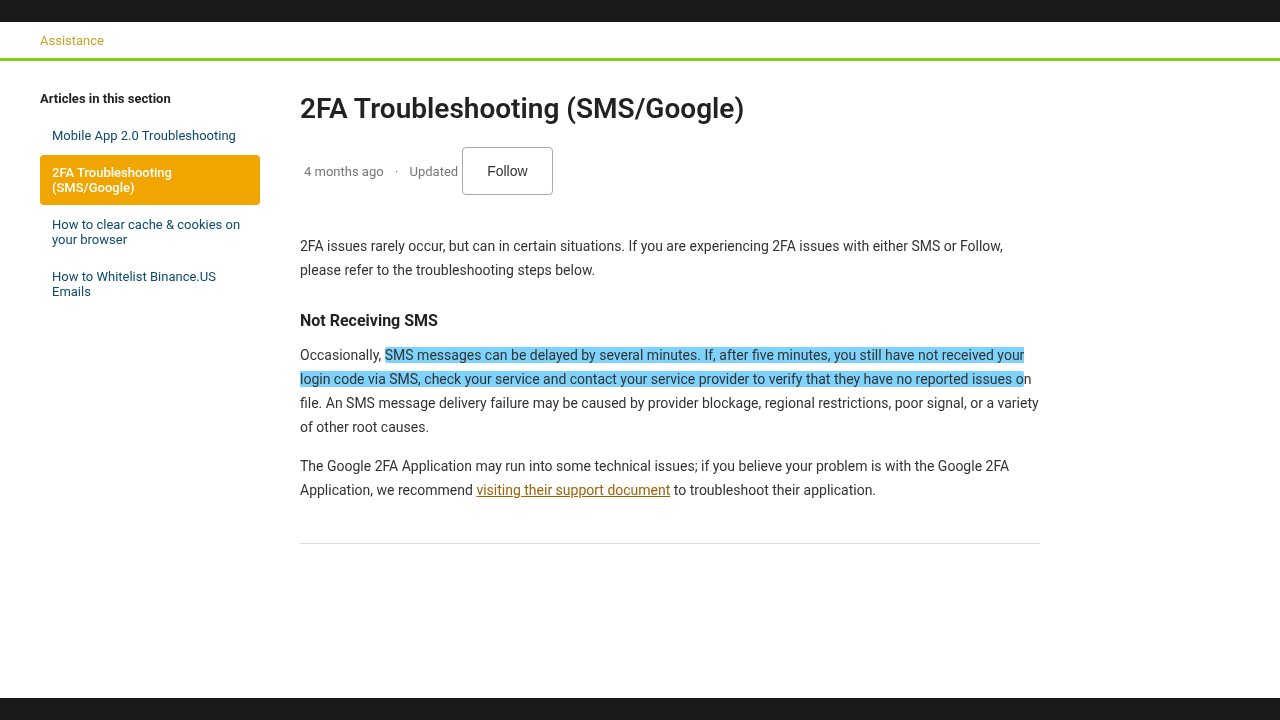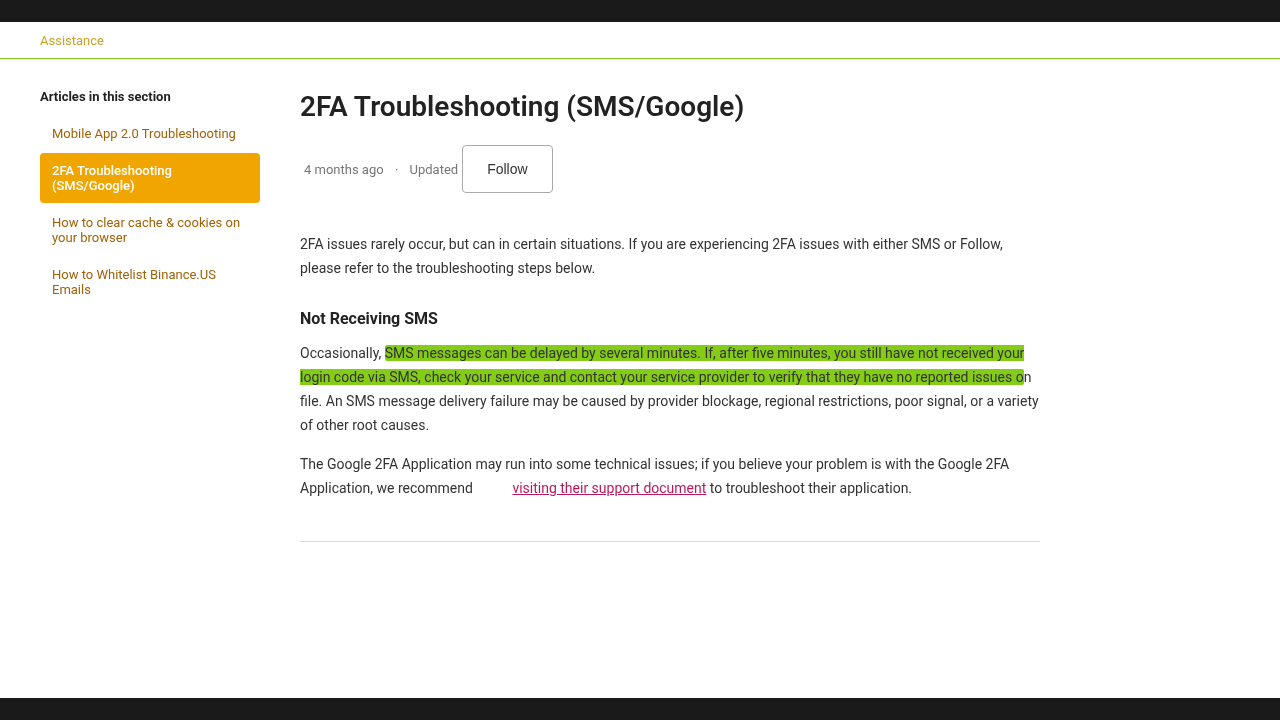--- a/index.html
+++ b/index.html
@@ -10,21 +10,21 @@
       font-size: 14px;
     }
     .top-bar {
       background: #1a1a1a;
       height: 22px;
       width: 100%;
     }
     .nav-bar {
       background: #fff;
       padding: 10px 40px;
-      border-bottom: 1px solid #84cc16;
+      border-bottom: 3px solid #84cc16;
     }
     .nav-bar a {
       color: #c9a227;
       text-decoration: none;
       font-size: 13px;
     }
     .layout {
       display: flex;
       max-width: 1280px;
       margin: 0 auto;
@@ -46,21 +46,21 @@
     }
     .sidebar-item {
       margin-bottom: 2px;
     }
     .sidebar-item a, .sidebar-item-active {
       display: block;
       padding: 10px 12px;
       border-radius: 4px;
       font-size: 13px;
       text-decoration: none;
-      color: #a16207;
+      color: #0c4a6e;
       cursor: pointer;
     }
     .sidebar-item-active {
       background: #f0a500;
       color: #fff;
       font-weight: 500;
     }
     .main-content {
       flex: 1;
       max-width: 740px;
@@ -104,27 +104,26 @@
       margin-bottom: 16px;
     }
     .article-body h2 {
       font-size: 16px;
       font-weight: 700;
       color: #222;
       margin-bottom: 10px;
       margin-top: 24px;
     }
     .highlighted-text {
-      background: #84cc16;
+      background: #7dd3fc;
       border-radius: 2px;
     }
     .link-gold {
-      color: #be185d;
+      color: #a16207;
       cursor: pointer;
-      margin-left: 36px;
     }
     .divider {
       border: none;
       border-top: 1px solid #ddd;
       margin-top: 40px;
     }
     .bottom-bar {
       background: #1a1a1a;
       height: 22px;
       width: 100%;

